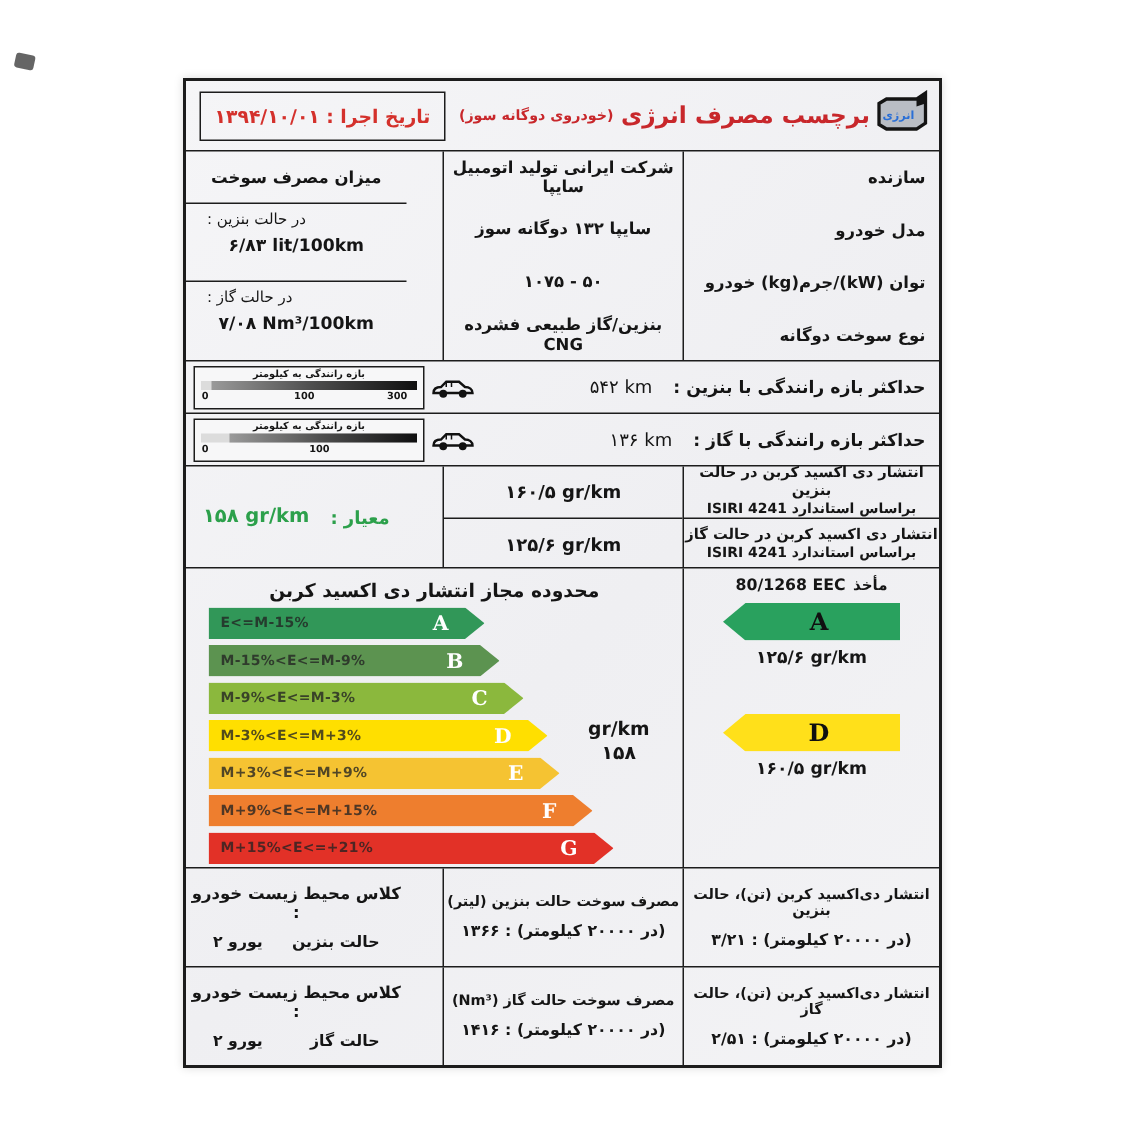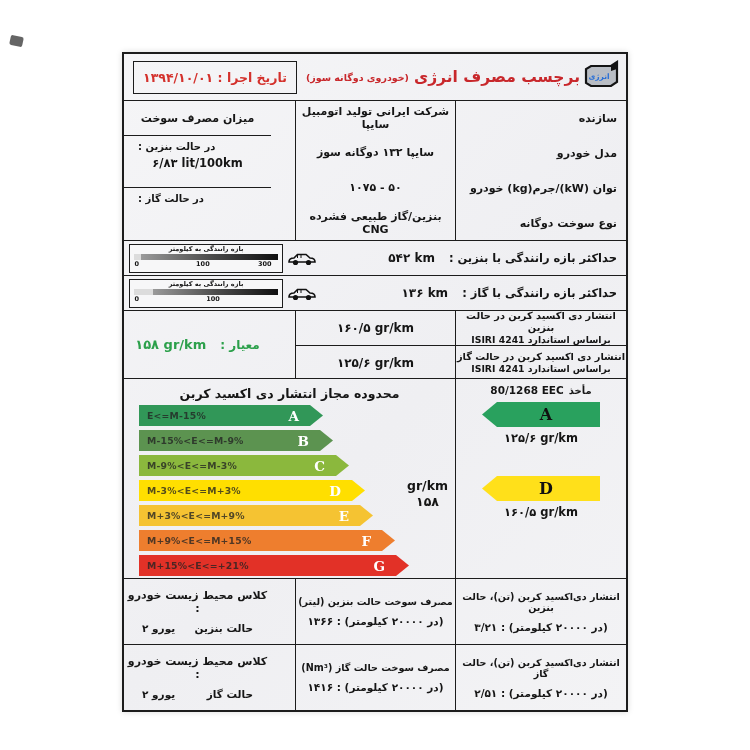--- a/index.html
+++ b/index.html
@@ -29,27 +29,27 @@
   .c-labels{width:171px;}
   .c-values{width:160px;margin-left:24px;}
   .c-rest{flex:1;}
   .irow{height:35px;display:flex;align-items:center;font-size:11px;font-weight:700;}
   .c-labels .irow{padding-right:9px;}
   .c-values .irow{justify-content:center;text-align:center;padding:0 3px;line-height:1.15;}
   .fbox1{height:34px;border-bottom:1.5px solid #1c1c1c;display:flex;align-items:center;
        justify-content:center;font-size:11px;font-weight:700;}
   .fbox2,.fbox3{height:52px;box-sizing:border-box;padding-top:5px;}
   .fbox2{border-bottom:1.5px solid #1c1c1c;}
-  .fline{font-size:10px;font-weight:700;text-align:left;direction:rtl;padding-left:14px;text-align:left;}
+  .fline{font-size:10px;font-weight:400;text-align:left;direction:rtl;padding-left:14px;text-align:left;}
   .fline{text-align:left;}
   .fval{display:block;font-size:11.5px;font-weight:700;text-align:center;margin-top:4px;}
   
   .range{height:35px;align-items:center;}
   .rlabel{font-size:11.5px;font-weight:700;padding-right:9px;white-space:nowrap;}
-  .rvalue{font-size:12px;font-weight:700;margin-right:14px;}
+  .rvalue{font-size:12px;font-weight:400;margin-right:14px;}
   .rspacer{flex:1;}
   .car{flex:0 0 auto;margin-left:4px;}
   .barbox{box-sizing:border-box;width:154px;height:29px;border:1.5px solid #1c1c1c;margin-left:5px;
        position:relative;background:#f7f7f8;}
   .btitle{font-size:6.5px;font-weight:700;text-align:center;line-height:9px;height:9px;direction:rtl;}
   .btrack{height:6px;margin:0 4px;background:#dcdcdc;}
   .bfill{height:100%;background:linear-gradient(to right,#9a9a9a 0%,#4d4d4d 50%,#101010 100%);}
   .bticks{position:relative;height:9px;margin:0 4px;direction:ltr;}
   .tick{position:absolute;top:0;font-size:6.5px;font-weight:700;transform:translateX(-20%);}
   
@@ -76,21 +76,21 @@
        font-family:"DejaVu Serif",serif;font-weight:700;font-size:16px;color:#101010;}
   .rvaltxt{text-align:center;font-weight:700;font-size:11.5px;margin-top:4px;}
   .chartcell{flex:1;position:relative;direction:ltr;}
   .ctitle{direction:rtl;text-align:center;font-size:12.5px;font-weight:700;margin:7px 0 4px;}
   .bands{display:flex;flex-direction:column;gap:4px;padding-left:15px;}
   .band{height:21px;position:relative;display:flex;align-items:center;
        clip-path:polygon(0 0,calc(100% - 13px) 0,100% 50%,calc(100% - 13px) 100%,0 100%);}
   .bf{margin-left:8px;font-size:9.3px;font-weight:700;color:rgba(35,35,35,.78);letter-spacing:.2px;}
   .bletter{position:absolute;right:24px;top:50%;transform:translateY(-50%);color:#ffffff;
        font-family:"DejaVu Serif",serif;font-weight:700;font-size:13.5px;}
-  .annot{position:absolute;right:7px;top:99px;text-align:center;font-weight:700;font-size:12.5px;
+  .annot{position:absolute;right:22px;top:99px;text-align:center;font-weight:700;font-size:12.5px;
        line-height:1.3;}
   .annot span{display:block;}
   
   .brow{height:66px;}
   .bcell{display:flex;flex-direction:column;justify-content:center;text-align:center;gap:7px;}
   .b1{font-size:9.6px;font-weight:700;line-height:1.2;padding:0 2px;}
   .b2{font-size:10.5px;font-weight:700;}
   .eco1{font-size:11px;font-weight:700;text-align:center;}
   .eco2{display:flex;justify-content:space-between;padding:0 18px;font-size:10.5px;font-weight:700;}
 </style>
@@ -133,20 +133,21 @@
       <div class="irow">بنزین/گاز طبیعی فشرده CNG</div>
     </div>
     <div class="col c-rest">
       <div class="fbox1">میزان مصرف سوخت</div>
       <div class="fbox2">
         <div class="fline" dir="rtl">در حالت بنزین :</div>
         <span class="fval" dir="ltr">۶/۸۳ lit/100km</span>
       </div>
       <div class="fbox3">
         <div class="fline" dir="rtl">در حالت گاز :</div>
+        <span class="fval" dir="ltr">۷/۰۸ Nm³/100km</span>
       </div>
     </div>
   </div>
 
   <div class="sec range">
     <span class="rlabel">حداکثر بازه رانندگی با بنزین :</span>
     <span class="rvalue" dir="ltr">۵۴۲ km</span>
     <span class="rspacer"></span>
     <svg class="car" width="30" height="17" viewBox="0 0 30 17">
       <path d="M2 12 C2 9 4 8 7 8 L10.5 4.5 L19 4.5 L23 8 C26 8 28 9.5 28 12 Z" fill="none" stroke="#111" stroke-width="1.6"></path>

